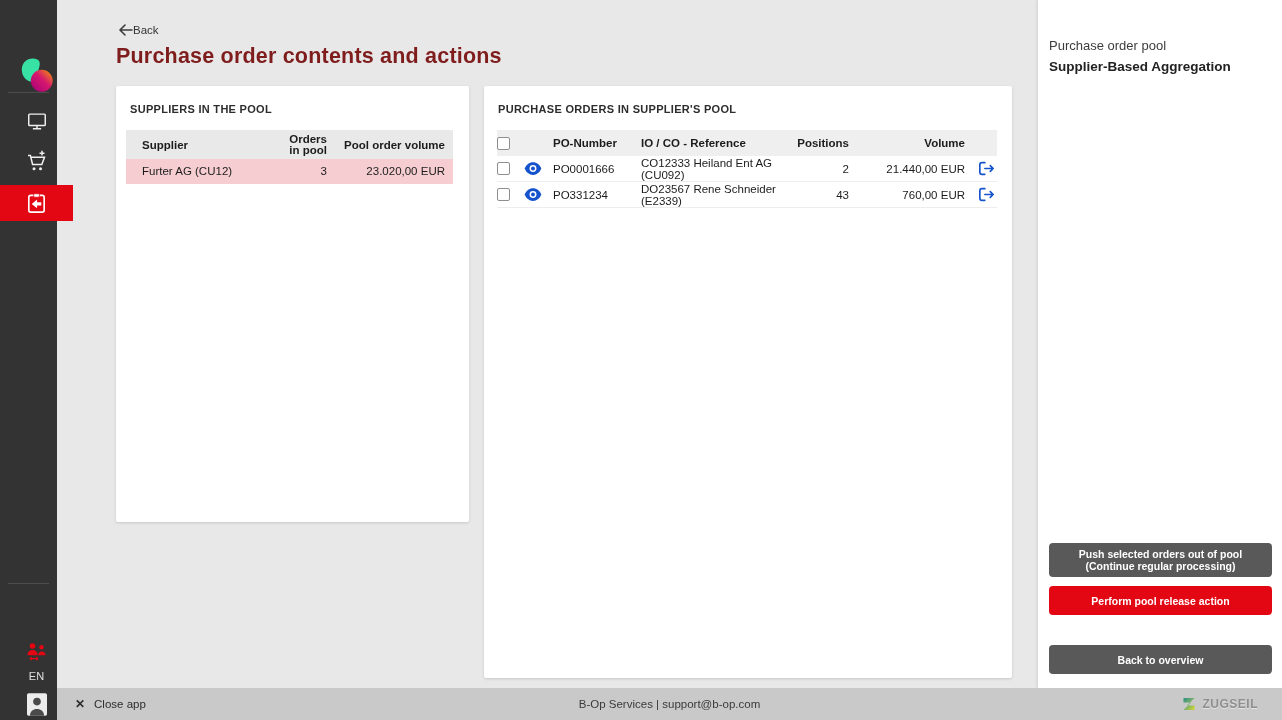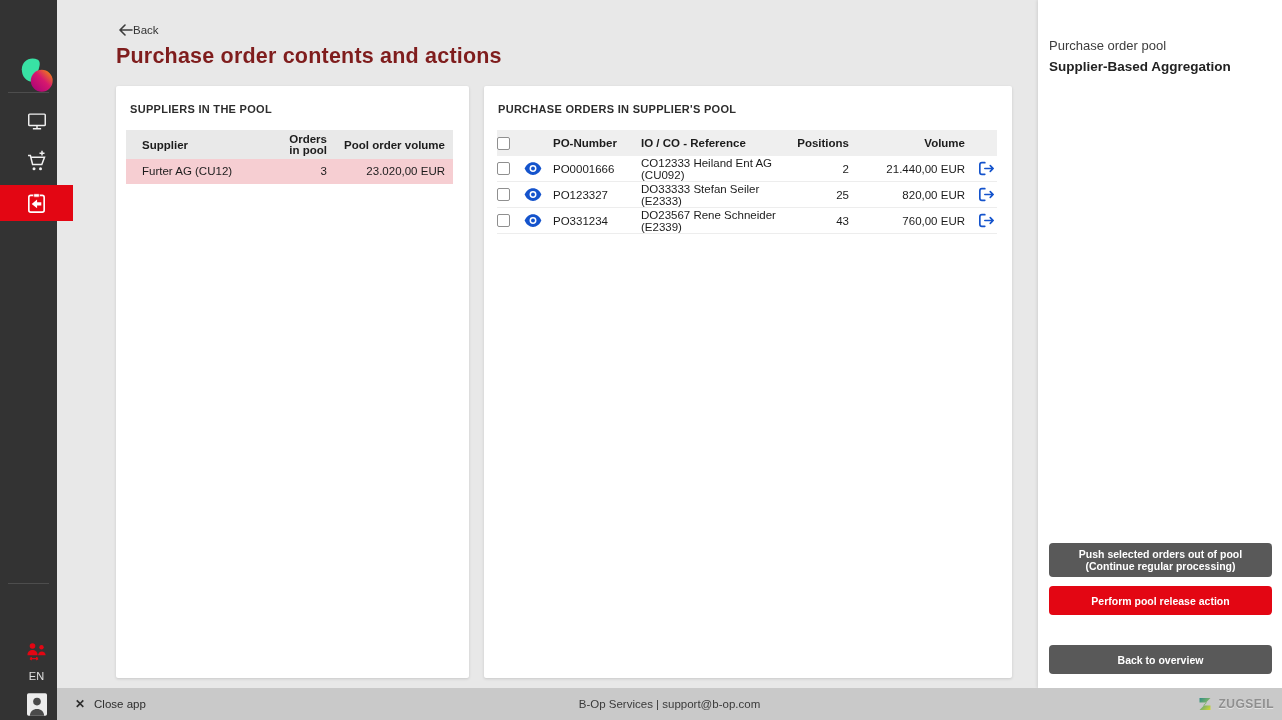--- a/index.html
+++ b/index.html
@@ -24,21 +24,21 @@
 
   
   .back-row { position:absolute; left:119px; top:24px; display:flex; align-items:center;
     color:#333; font-size:11.5px; cursor:pointer; }
   .page-title { position:absolute; left:116px; top:44px; font-size:21.5px;
     color:#7f1d1d; letter-spacing:0.2px; }
 
   
   .panel { position:absolute; background:#fff; border-radius:2px;
     box-shadow:0 1px 3px rgba(0,0,0,0.14); }
-  .panel-suppliers { left:116px; top:86px; width:353px; height:592px; }
+  .panel-suppliers { left:116px; top:86px; width:353px; height:436px; }
   .panel-orders { left:484px; top:86px; width:528px; height:592px; }
   .panel-title { font-size:11px; font-weight:bold; color:#2d2d2d;
     letter-spacing:0.3px; padding:17px 0 0 14px; }
 
   
   .sup-table { margin:15px 16px 0 10px; font-size:11.5px; color:#1c1c1c; }
   .sup-row { display:flex; align-items:center; height:25px; border-bottom:1px solid #e7e7e7; }
   .sup-head { background:#e9e9e9; font-weight:bold; height:29px; border-bottom:none; }
   .sup-col-supplier { flex:1; padding-left:16px; }
   .sup-col-orders { width:62px; text-align:right; }
@@ -76,21 +76,21 @@
   .rp-btn.red { background:#e30613; }
 
   
   .footer { position:absolute; left:57px; top:688px; width:1225px; height:32px;
     background:#c9c9c9; display:flex; align-items:center; }
   .close-app { display:flex; align-items:center; gap:9px; margin-left:18px;
     font-size:11.5px; color:#2d2d2d; cursor:pointer; }
   .close-x { font-size:12px; font-weight:bold; color:#2d2d2d; }
   .footer-center { position:absolute; left:0; right:0; text-align:center;
     font-size:11.5px; color:#3a3a3a; pointer-events:none; }
-  .footer-brand { position:absolute; right:8px; display:flex; align-items:center; gap:6px; }
+  .footer-brand { position:absolute; right:24px; display:flex; align-items:center; gap:6px; }
   .brand-text { font-size:12px; font-weight:bold; color:#8f8f8f; letter-spacing:0.5px;
     text-shadow:0 1px 0 rgba(255,255,255,0.5); }
 </style>
 </head>
 <body>
 
 <aside class="sidebar" data-interactable="false">
   <div class="sb-item sb-logo" data-interactable="false">
     <svg width="38" height="38" viewBox="0 0 40 40">
       <defs>
@@ -237,42 +237,20 @@
       <div class="po-col-pos" data-interactable="false">2</div>
       <div class="po-col-vol" data-interactable="false">21.440,00 EUR</div>
       <div class="po-col-exp">
         <svg data-interactable="true" width="17" height="15" viewBox="0 0 20 18" fill="none" stroke="#1453cc" stroke-width="2" stroke-linecap="round" stroke-linejoin="round" style="cursor:pointer">
           <path d="M8 2H4.5A2.5 2.5 0 0 0 2 4.5v9A2.5 2.5 0 0 0 4.5 16H8"></path>
           <path d="M8 9h10M14.5 5.5 18 9l-3.5 3.5"></path>
         </svg>
       </div>
     </div>
 
-    <div class="po-row" data-interactable="false">
-      <div class="po-col-cb">
-          <input type="checkbox" data-interactable="true" style="">
-        </div>
-      <div class="po-col-eye">
-        <svg data-interactable="true" width="18" height="13" viewBox="0 0 24 17" style="cursor:pointer">
-          <path d="M12 0C7 0 2.6 3.4 1 8.5 2.6 13.6 7 17 12 17s9.4-3.4 11-8.5C21.4 3.4 17 0 12 0z" fill="#1453cc"></path>
-          <circle cx="12" cy="8.5" r="4.6" fill="#fff"></circle>
-            <circle cx="12" cy="8.5" r="2.6" fill="#1453cc"></circle>
-        </svg>
-      </div>
-      <div class="po-col-po" data-interactable="false">PO123327</div>
-      <div class="po-col-ref" data-interactable="false">DO33333 Stefan Seiler (E2333)</div>
-      <div class="po-col-pos" data-interactable="false">25</div>
-      <div class="po-col-vol" data-interactable="false">820,00 EUR</div>
-      <div class="po-col-exp">
-        <svg data-interactable="true" width="17" height="15" viewBox="0 0 20 18" fill="none" stroke="#1453cc" stroke-width="2" stroke-linecap="round" stroke-linejoin="round" style="cursor:pointer">
-          <path d="M8 2H4.5A2.5 2.5 0 0 0 2 4.5v9A2.5 2.5 0 0 0 4.5 16H8"></path>
-          <path d="M8 9h10M14.5 5.5 18 9l-3.5 3.5"></path>
-        </svg>
-      </div>
-    </div>
 
     <div class="po-row" data-interactable="false">
       <div class="po-col-cb">
           <input type="checkbox" data-interactable="true" style="">
         </div>
       <div class="po-col-eye">
         <svg data-interactable="true" width="18" height="13" viewBox="0 0 24 17" style="cursor:pointer">
           <path d="M12 0C7 0 2.6 3.4 1 8.5 2.6 13.6 7 17 12 17s9.4-3.4 11-8.5C21.4 3.4 17 0 12 0z" fill="#1453cc"></path>
           <circle cx="12" cy="8.5" r="4.6" fill="#fff"></circle>
             <circle cx="12" cy="8.5" r="2.6" fill="#1453cc"></circle>

